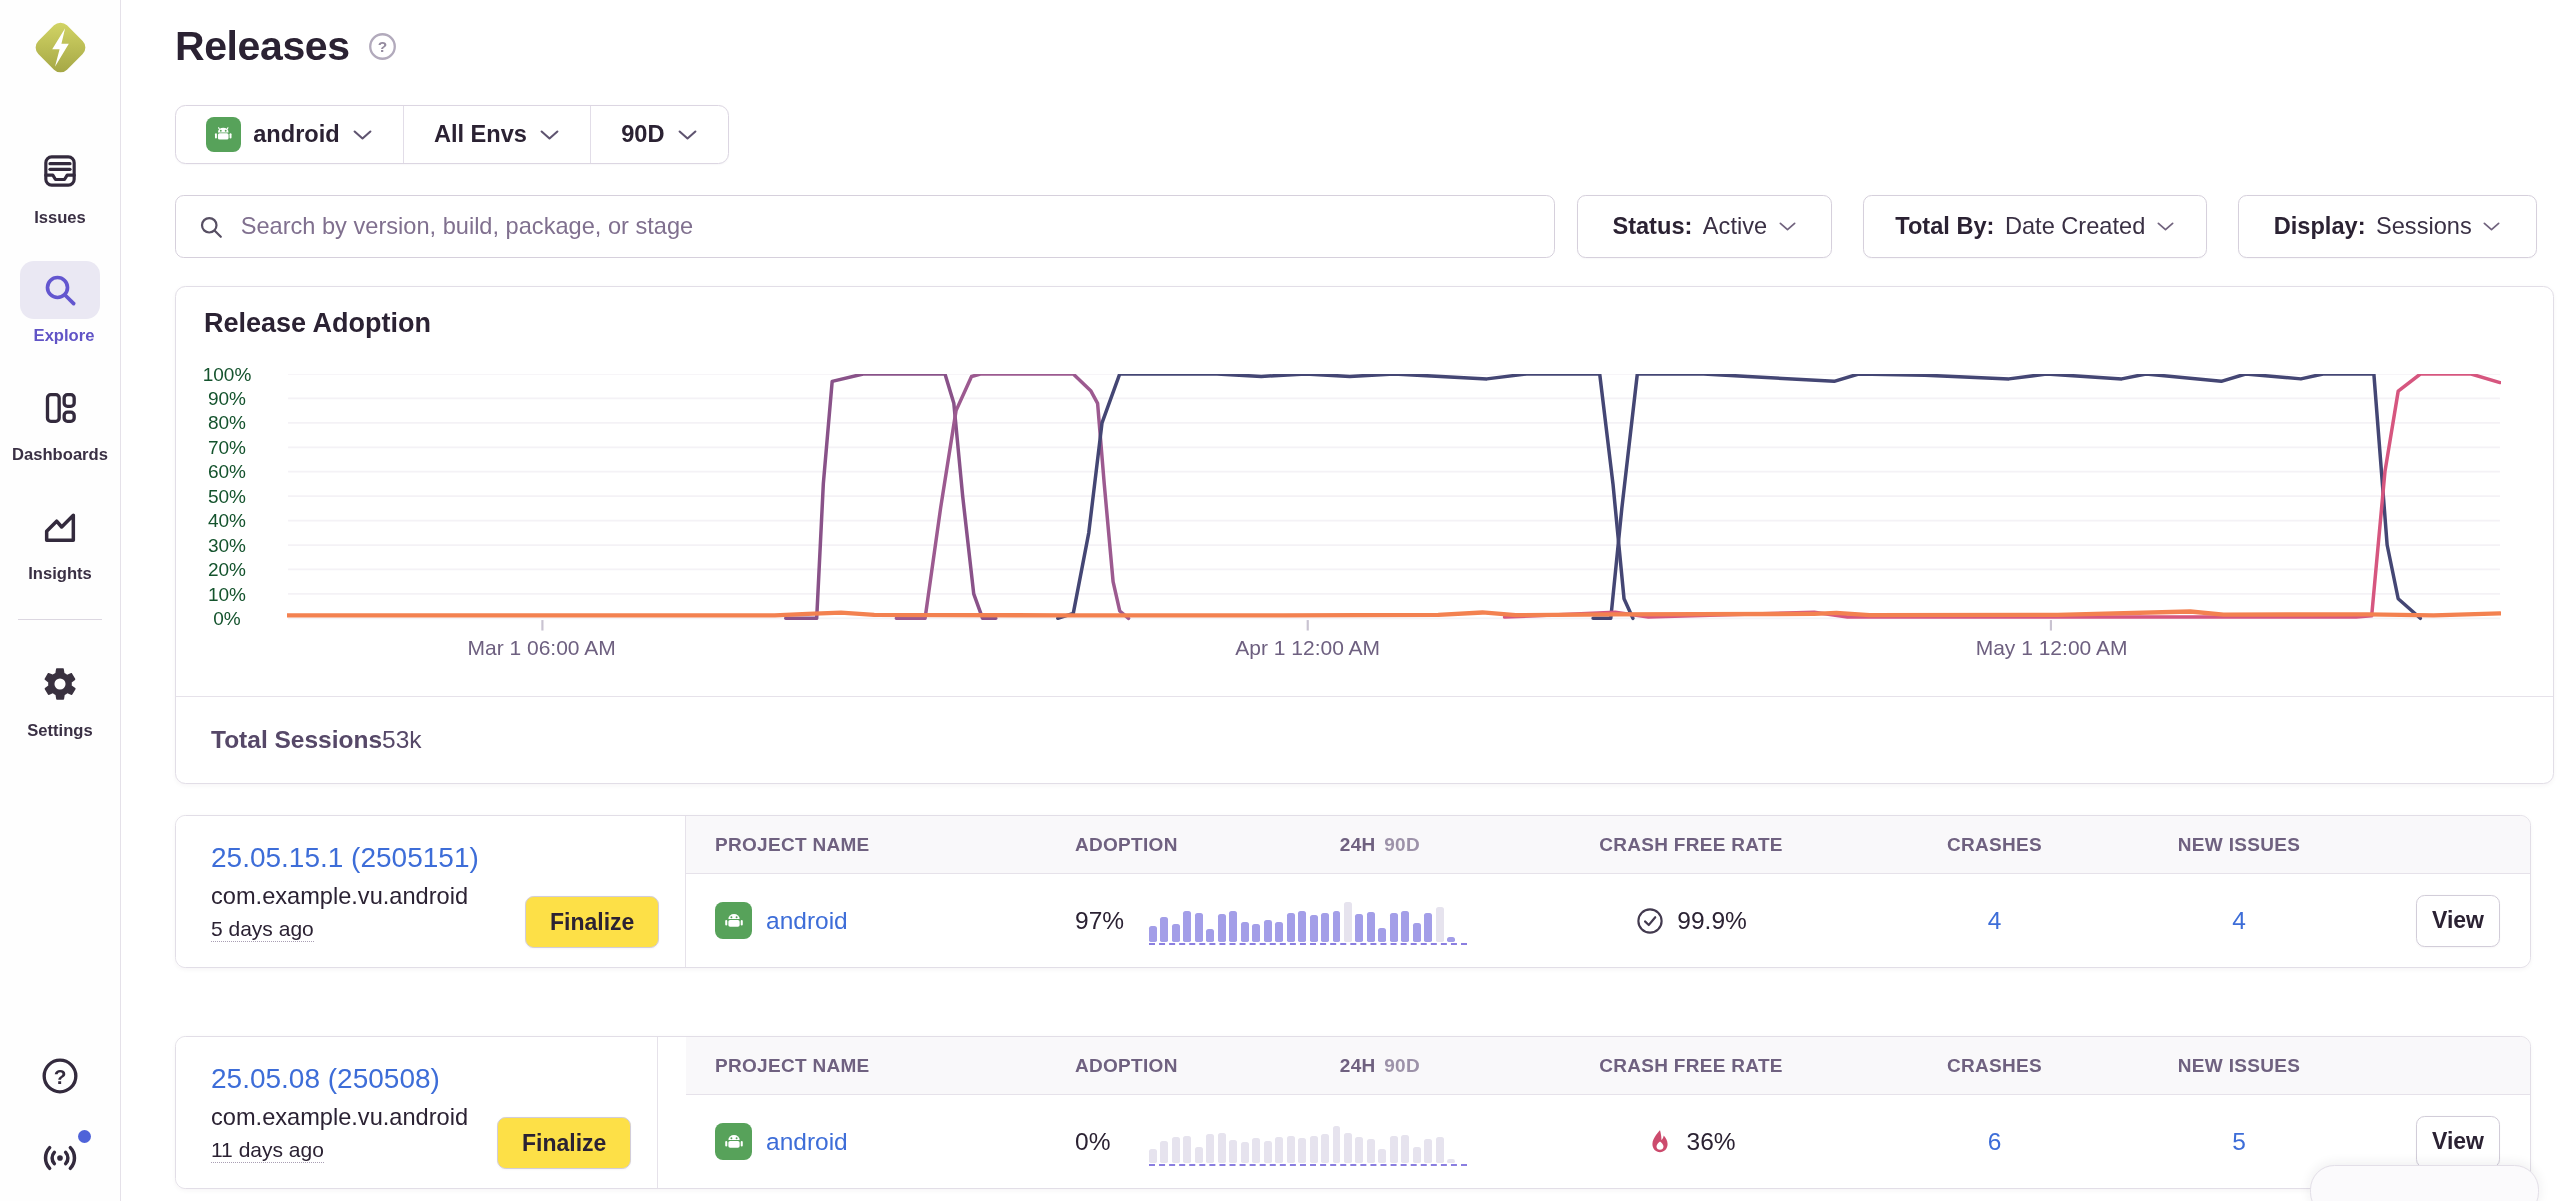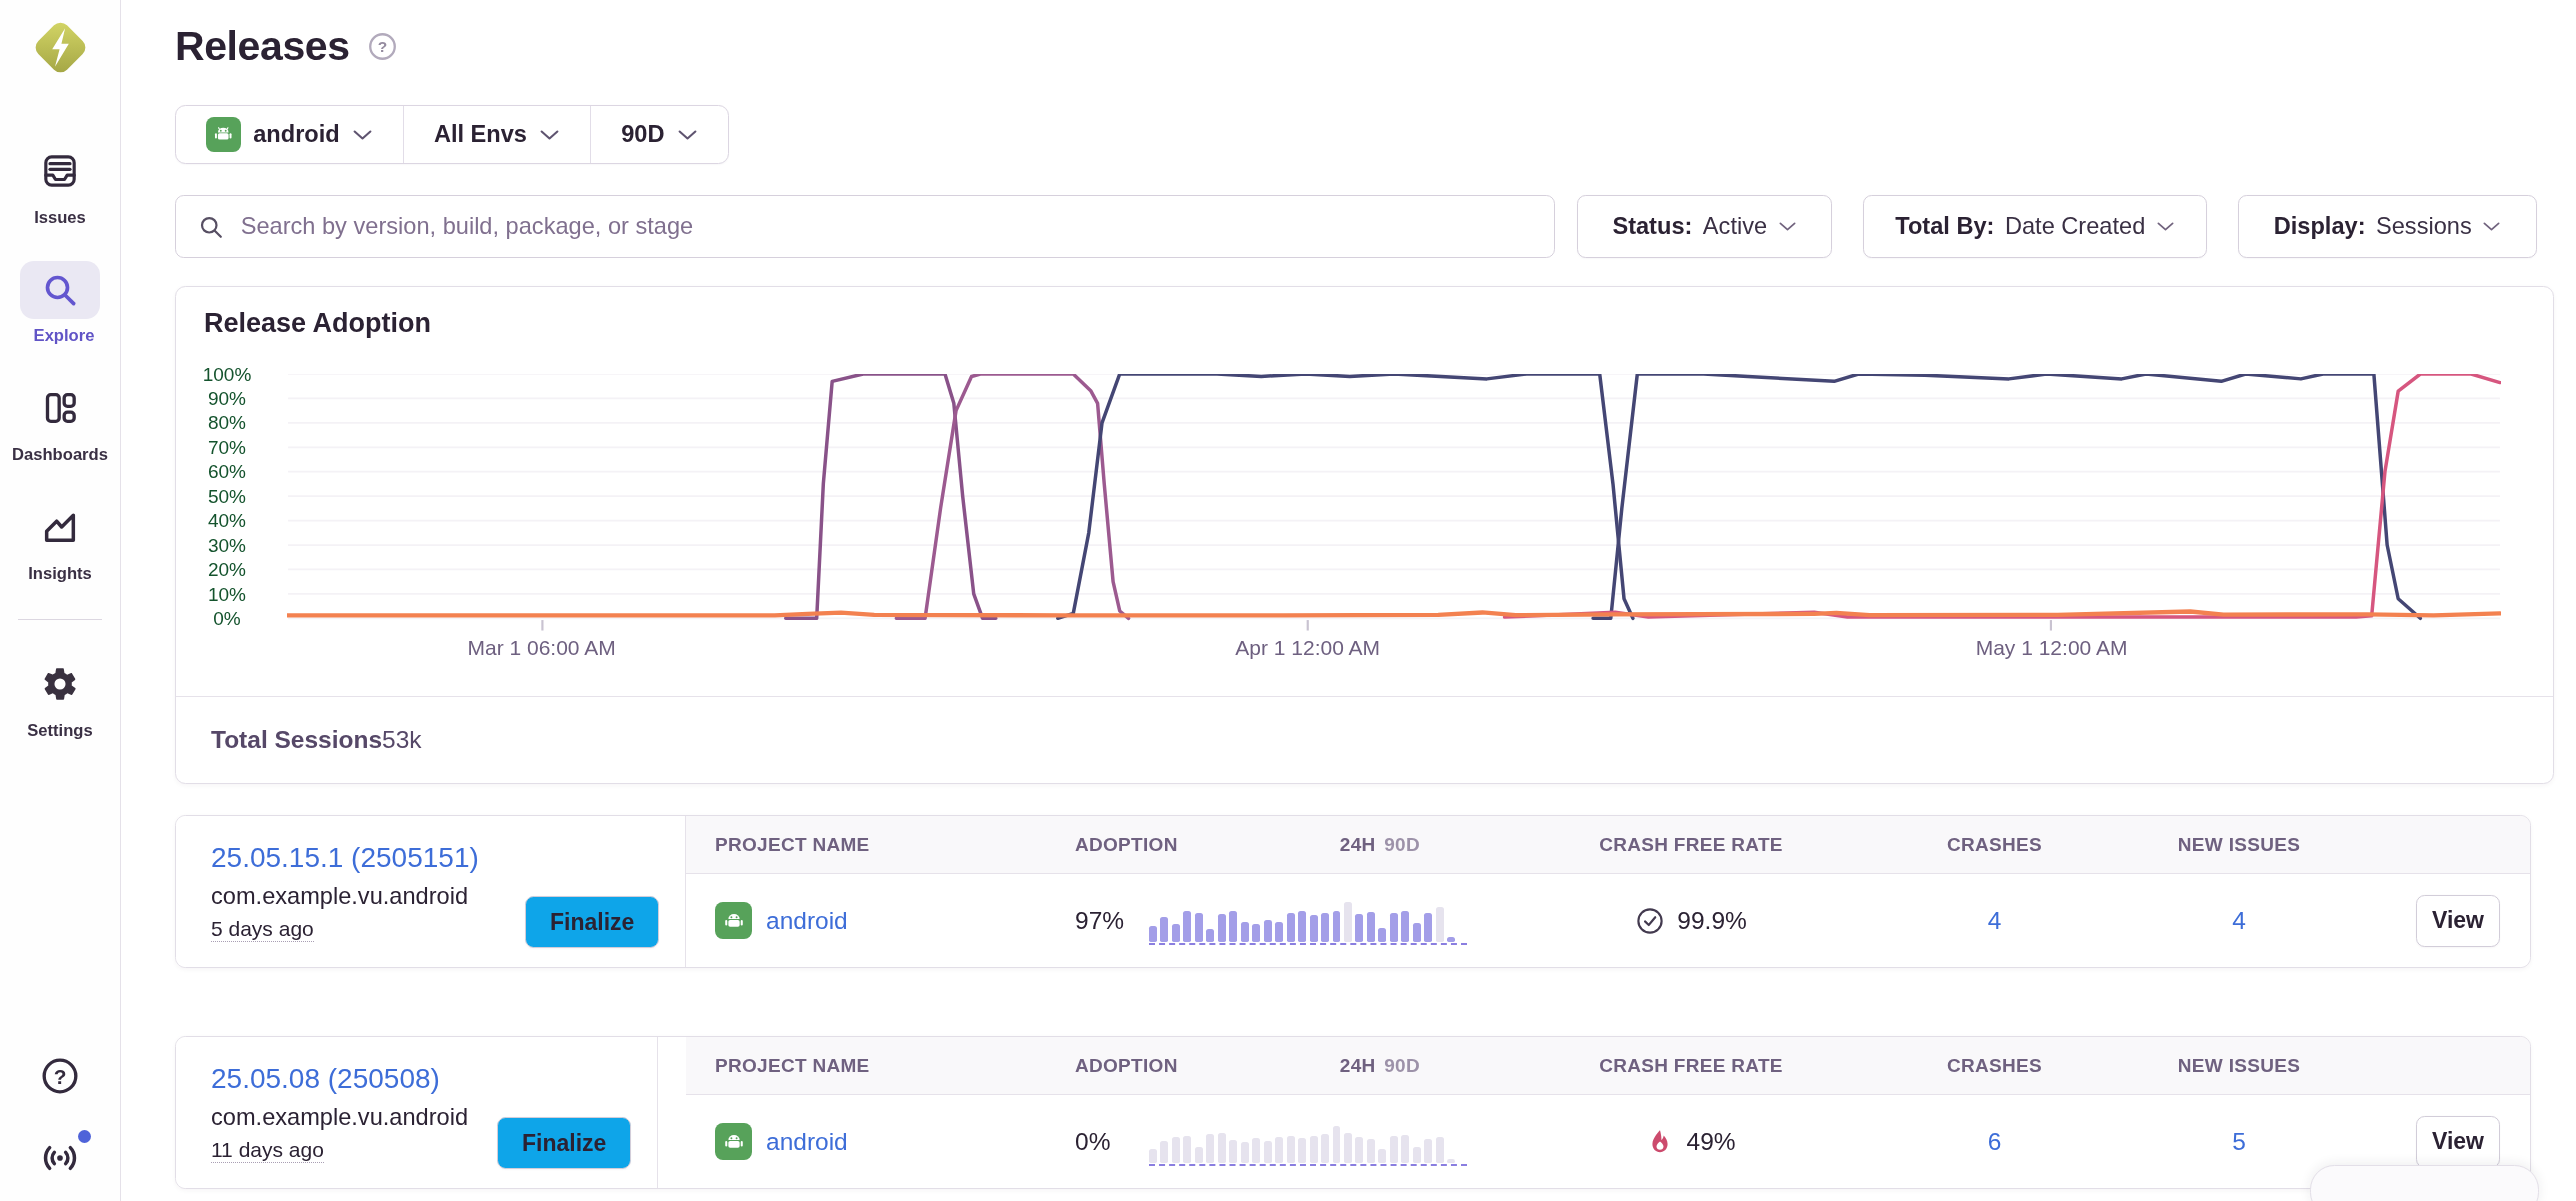--- a/index.html
+++ b/index.html
@@ -82,21 +82,21 @@
     overflow:hidden; position:relative; }
   .card-1 { margin-top:31px; }
   .card-2 { margin-top:68px;gap:28px; }
   .card-left { width:520px; border-right:0.9px solid #e6e2ea; position:relative;
     padding:26px 0 0 35px; background:#fff; }
   .release-version { font-size:28px; font-weight:500; color:#3d6dd8; cursor:pointer; }
   .release-pkg { margin-top:8.7px; font-size:23.6px; color:#2b2233; }
   .release-age { margin-top:7px; display:inline-block; font-size:21px; color:#2b2233;
     border-bottom:1.7px dotted #a99fb4; cursor:default; }
   .finalize-btn { position:absolute; right:26px; bottom:19px; padding:11.4px 23.6px;
-    font-size:23px; font-weight:700; color:#2b2233; background:#0ea5e9;
+    font-size:23px; font-weight:700; color:#2b2233; background:#fde047;
     border:0.9px solid #d2cdd9; border-radius:8.7px; cursor:pointer; font-family:inherit;
     box-shadow:0 0.9px 1.7px rgba(43,34,51,0.04); }
   .card-right { flex:1; display:flex; flex-direction:column; }
   .tbl-head, .tbl-row { display:grid;
     grid-template-columns:389px 74px 306px 472px 135px 354px 1fr; align-items:center; }
   .tbl-head { height:58px; background:#f9f8fa; border-bottom:0.9px solid #e6e2ea;
     font-size:19px; font-weight:700; letter-spacing:0.3px; color:#6f6180; }
   .tbl-row { flex:1; background:#fff; }
   .c-project { padding-left:29px; white-space:nowrap; }
   .c-adoption { white-space:nowrap; }
@@ -513,21 +513,21 @@
             <div class="bar g" style="height: 23.6px;"></div>
             <div class="bar g" style="height: 26px;"></div>
             <div class="bar g" style="height: 3.8px;"></div>
           </div>
         <div class="cfr-cell">
           <span>
             <svg width="28" height="28" viewBox="0 0 24 24" fill="#cc4b6d">
               <path d="M12 2C12 2 5.5 8.5 5.5 13.7 5.5 17.8 8.4 20.7 12 20.7 15.6 20.7 18.5 17.8 18.5 13.7 18.5 11 16.8 8.3 15.2 6.5 15.2 6.5 14.9 9.3 13.2 10.3 13.5 7 12 2 12 2ZM12 18.7C10.3 18.7 9 17.4 9 15.8 9 14.2 10.6 12.6 12 11.5 13.4 12.6 15 14.2 15 15.8 15 17.4 13.7 18.7 12 18.7Z"></path>
             </svg>
           </span>
-          <span class="val">49%</span>
+          <span class="val">36%</span>
         </div>
         <span class="c-center num-link">6</span>
         <span class="c-center num-link">5</span>
         <span class="view-cell"><button class="view-btn">View</button></span>
       </div>
     </div>
   </section>
 </main>
 
 <div class="float-widget"></div>

